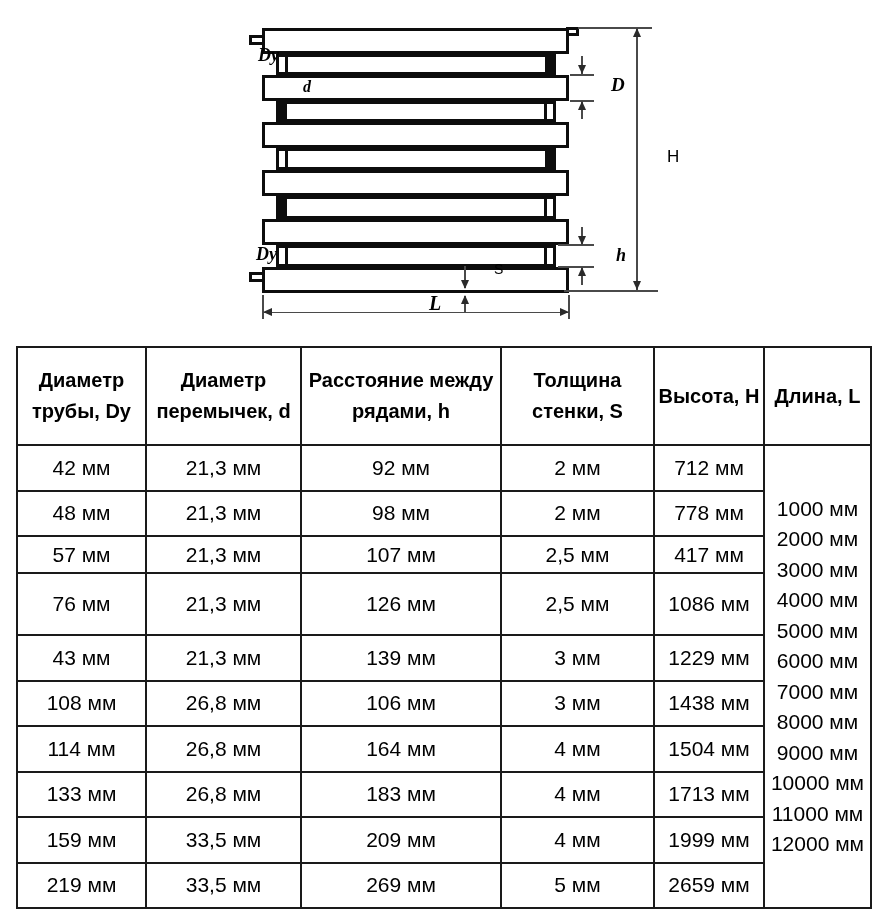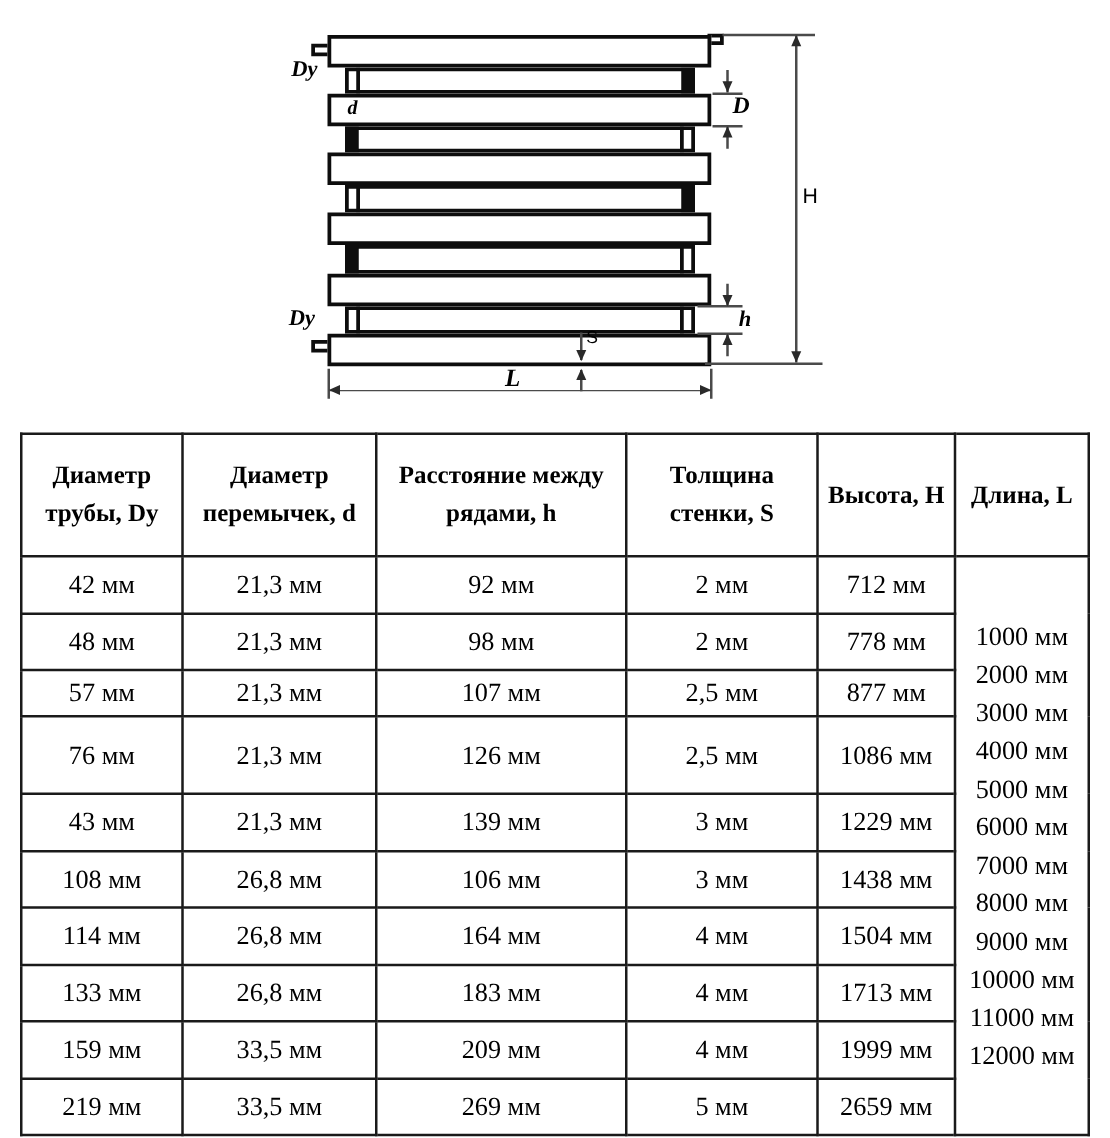--- a/index.html
+++ b/index.html
@@ -13,27 +13,27 @@
   .pipe-inset{left:276px;width:280px;}
   .jline{position:absolute;width:3px;background:#0d0d0d;}
   .jsolid{position:absolute;width:11px;background:#0d0d0d;}
   .stub{position:absolute;box-sizing:border-box;background:#fff;border:3px solid #0d0d0d;}
   .dline{position:absolute;background:#4a4a4a;}
   .arr{position:absolute;width:0;height:0;}
   .arr.up{border-left:4px solid transparent;border-right:4px solid transparent;border-bottom:9px solid #2a2a2a;}
   .arr.down{border-left:4px solid transparent;border-right:4px solid transparent;border-top:9px solid #2a2a2a;}
   .arr.left{border-top:4px solid transparent;border-bottom:4px solid transparent;border-right:9px solid #2a2a2a;}
   .arr.right{border-top:4px solid transparent;border-bottom:4px solid transparent;border-left:9px solid #2a2a2a;}
-  .lbl{position:absolute;line-height:1;}
+  .lbl{position:absolute;line-height:1;margin-left:25px;}
   .lbl-serif{font-family:"Liberation Serif",serif;font-style:italic;font-weight:bold;}
   .lbl-sans{font-family:"Liberation Sans",sans-serif;font-weight:normal;}
 
   
   #spec-table{position:absolute;left:16px;top:346px;width:854px;height:551px;
-              border-collapse:collapse;table-layout:fixed;font-family:Liberation Serif, serif;}
+              border-collapse:collapse;table-layout:fixed;}
   #spec-table td,#spec-table th{border:2px solid #1a1a1a;text-align:center;vertical-align:middle;
               padding:0;overflow:hidden;}
   #spec-table th{font-size:20px;font-weight:bold;line-height:31px;white-space:pre-line;height:96px;}
   #spec-table td{font-size:21px;font-weight:normal;}
   #spec-table td.lcell{white-space:pre-line;line-height:30.5px;font-size:21px;}
 </style>
 </head>
 <body>
 
 <div id="canvas">
@@ -155,21 +155,21 @@
       <td>21,3 мм</td>
       <td>98 мм</td>
       <td>2 мм</td>
       <td>778 мм</td>
     </tr>
     <tr style="height:37px;">
       <td>57 мм</td>
       <td>21,3 мм</td>
       <td>107 мм</td>
       <td>2,5 мм</td>
-      <td>877 мм</td>
+      <td>417 мм</td>
     </tr>
     <tr style="height:62px;">
       <td>76 мм</td>
       <td>21,3 мм</td>
       <td>126 мм</td>
       <td>2,5 мм</td>
       <td>1086 мм</td>
     </tr>
     <tr style="height:45.5px;">
       <td>43 мм</td>

